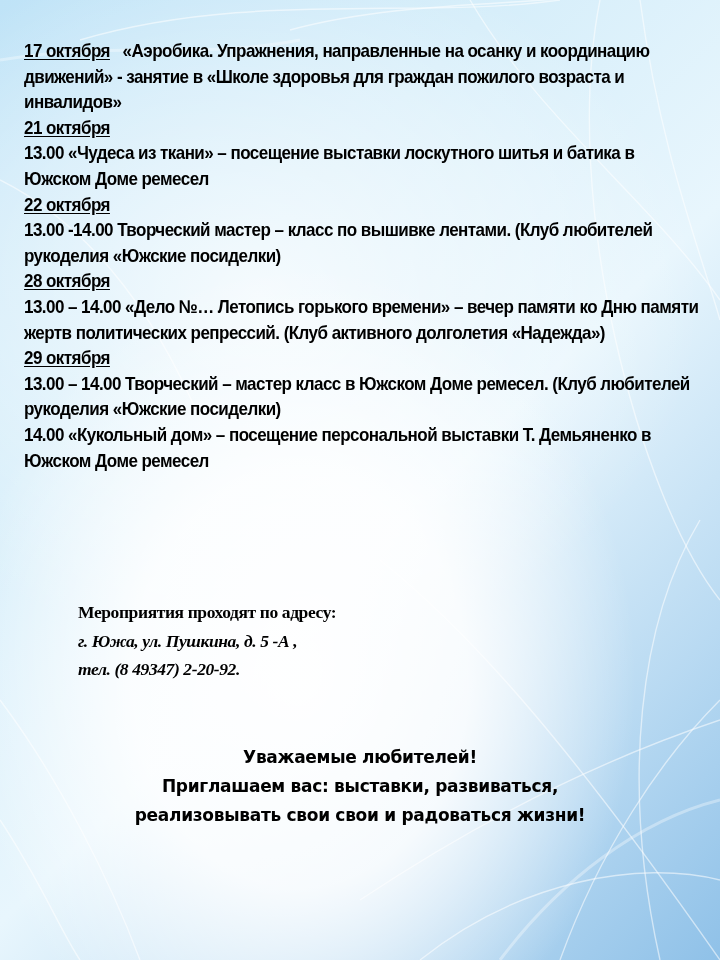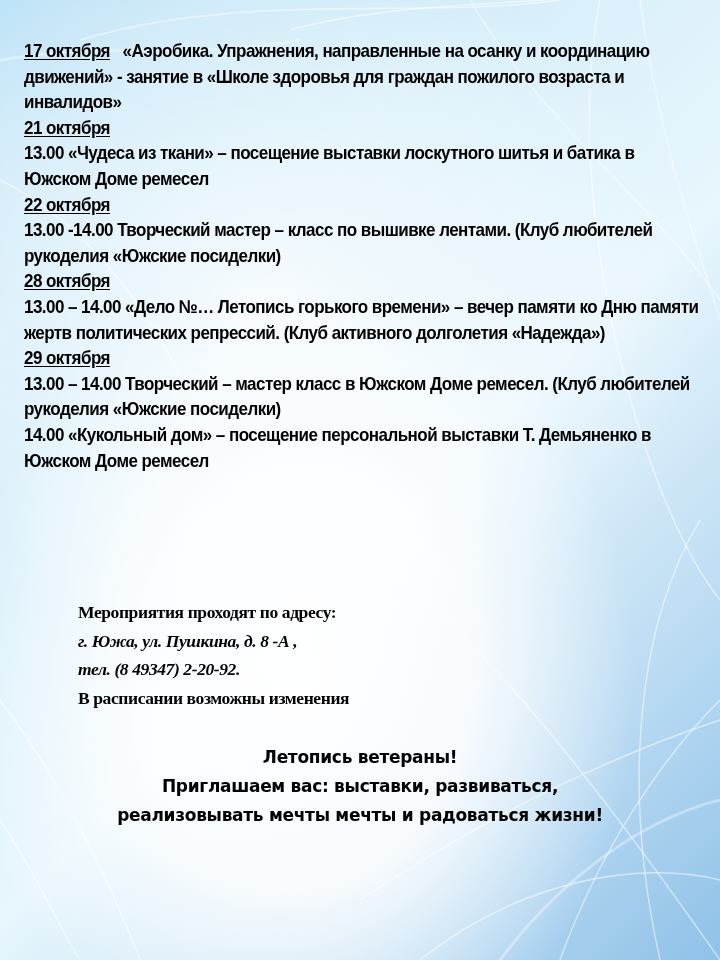--- a/index.html
+++ b/index.html
@@ -131,22 +131,21 @@
     <span class="b">Творческий – мастер класс в Южском Доме ремесел. (Клуб любителей рукоделия «Южские посиделки)</span>
   </p>
   <p>
     <span class="b">14.00</span>
     <span class="b">«Кукольный дом» – посещение персональной выставки Т. Демьяненко в Южском Доме ремесел</span>
   </p>
 </div>
 
 <div class="info">
   <p>Мероприятия проходят по адресу:</p>
-  <p class="it">г. Южа,  ул. Пушкина, д. 8 -А ,</p>
+  <p class="it">г. Южа,  ул. Пушкина, д. 5 -А ,</p>
   <p class="it">тел. (8 49347) 2-20-92.</p>
-  <p>В расписании возможны изменения</p>
 </div>
 
 <div class="greeting">
-  <p>Летопись ветераны!</p>
+  <p>Уважаемые любителей!</p>
   <p>Приглашаем вас: выставки, развиваться,</p>
-  <p>реализовывать мечты мечты и радоваться жизни!</p>
+  <p>реализовывать свои свои и радоваться жизни!</p>
 </div>
 
 </body></html>

